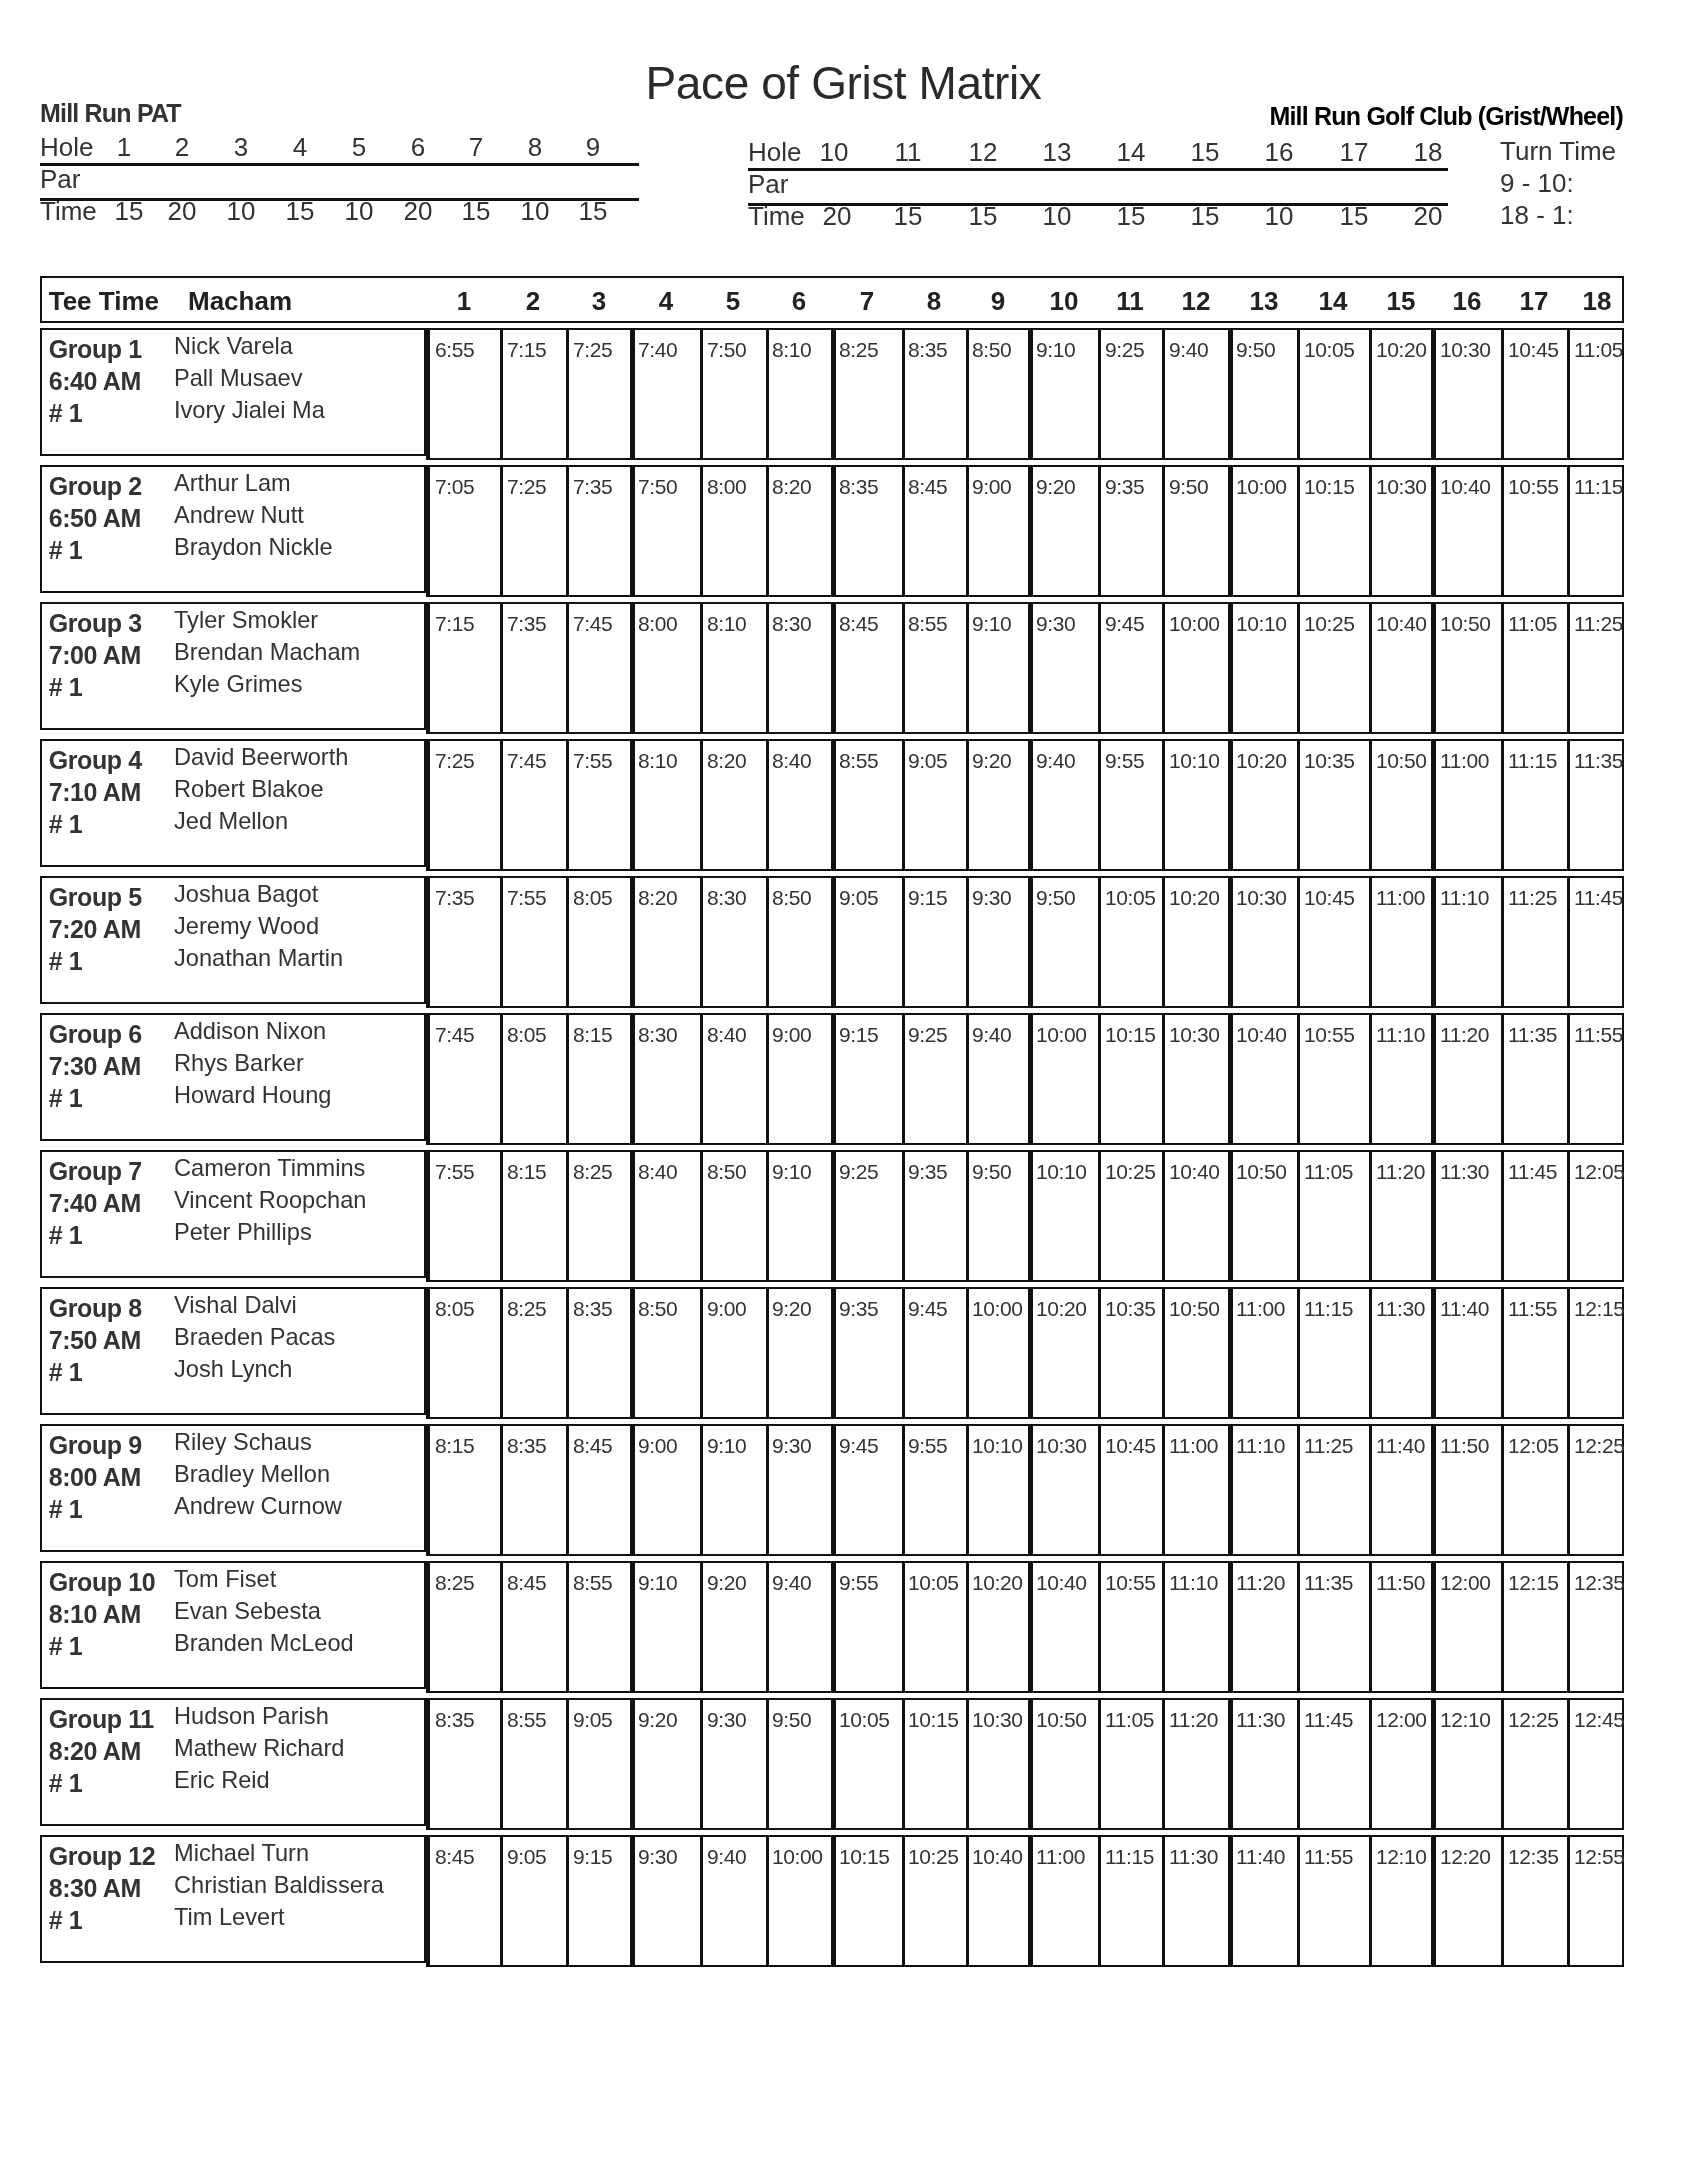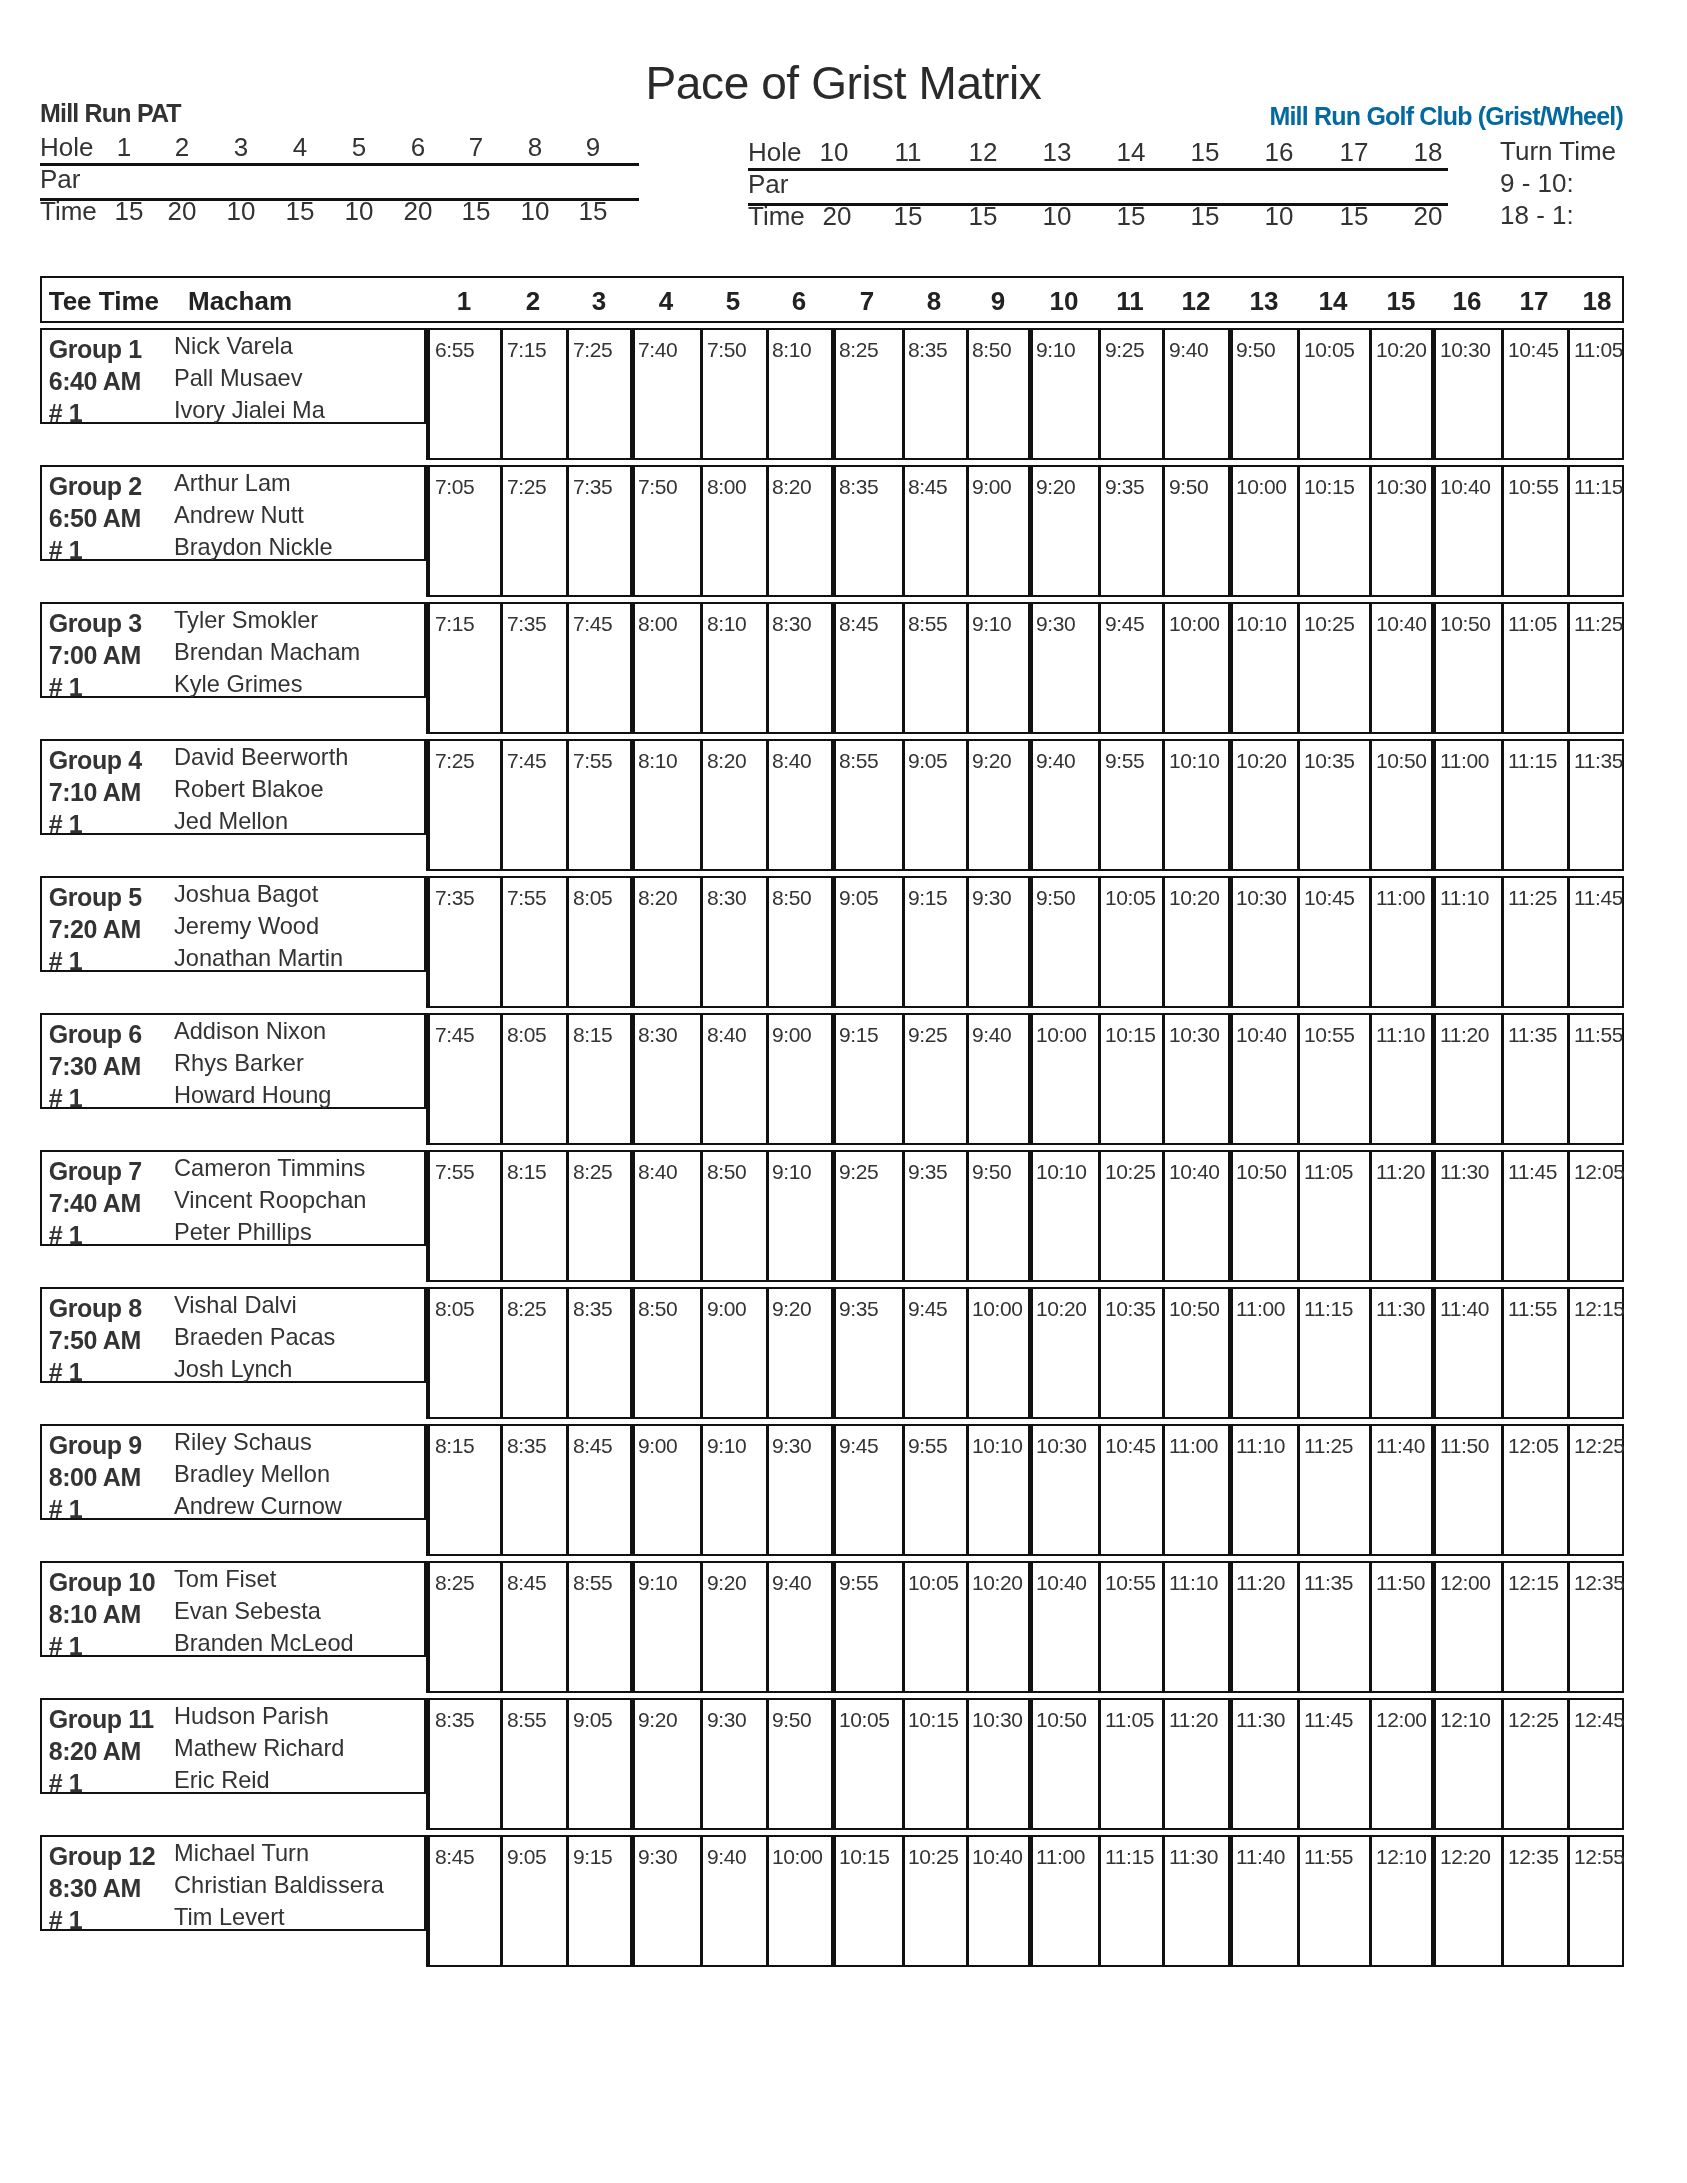--- a/index.html
+++ b/index.html
@@ -1,35 +1,35 @@
 <!DOCTYPE html>
 <html style="font-size:13.5px"><head>
 <meta charset="utf-8">
 <style>
   html, body { margin:0; padding:0; background:#ffffff; }
   body { width:1687px; height:2183px; position:relative; font-family:"Liberation Sans", sans-serif; color:#222; overflow:hidden; }
   .title { position:absolute; left:0; width:1687px; top:56px; text-align:center; font-size:46px; color:#2a2a2a; letter-spacing:-0.4px; }
   .subtitle-left { position:absolute; left:40px; top:99px; font-size:25px; font-weight:bold; color:#333; letter-spacing:-0.8px; }
-  .subtitle-right { position:absolute; right:64px; top:102px; font-size:25px; font-weight:bold; color:#0369a1; letter-spacing:-0.8px; }
+  .subtitle-right { position:absolute; right:64px; top:102px; font-size:25px; font-weight:bold; color:#000000; letter-spacing:-0.8px; }
 
   .hole-block { position:absolute; font-size:26px; color:#333; }
   .hole-block .row { position:relative; height:32px; }
   .hole-block .lbl { position:absolute; left:0; }
   .hole-block .v { position:absolute; transform:translateX(-50%); }
   .hole-block .rule { position:absolute; left:0; height:2.5px; background:#111; }
 
   .turn { position:absolute; left:1500px; top:135px; font-size:26px; color:#333; line-height:32px; }
 
   .matrix { position:absolute; left:40px; top:276px; width:1584px; }
   .hdr { position:relative; height:47px; border:2.5px solid #111; box-sizing:border-box; margin-bottom:5px; }
   .hdr .h { position:absolute; top:8.4px; font-size:26px; font-weight:bold; color:#222; }
   .hdr .hn { transform:translateX(-50%); font-weight:bold; }
 
   .grp { position:relative; height:132px; margin-bottom:5px; }
-  .grp .left { position:absolute; left:0; top:0; width:386px; height:96px; border:2.5px solid #111; box-sizing:border-box; }
+  .grp .left { position:absolute; left:0; top:0; width:386px; height:128px; border:2.5px solid #111; box-sizing:border-box; }
   .grp .left .g { position:absolute; left:6.7px; font-size:25px; font-weight:bold; color:#333; letter-spacing:-0.4px; }
   .grp .left .p { position:absolute; left:132px; font-size:23.6px; color:#333; }
   .grp .cells { position:absolute; left:386px; top:0; width:1198px; height:132px; border:2.5px solid #111; border-left:4.2px solid #111; box-sizing:border-box; }
   .grp .cell { position:absolute; top:0; height:127px; box-sizing:border-box; }
   .grp .cell .t { position:absolute; left:5px; top:8.4px; font-size:21px; color:#333; white-space:nowrap; letter-spacing:-0.4px; }
   .sep { position:absolute; top:-2.5px; width:2.5px; height:132px; background:#111; }
   .sep.thick { width:5px; }
 </style>
 </head>
 <body>

